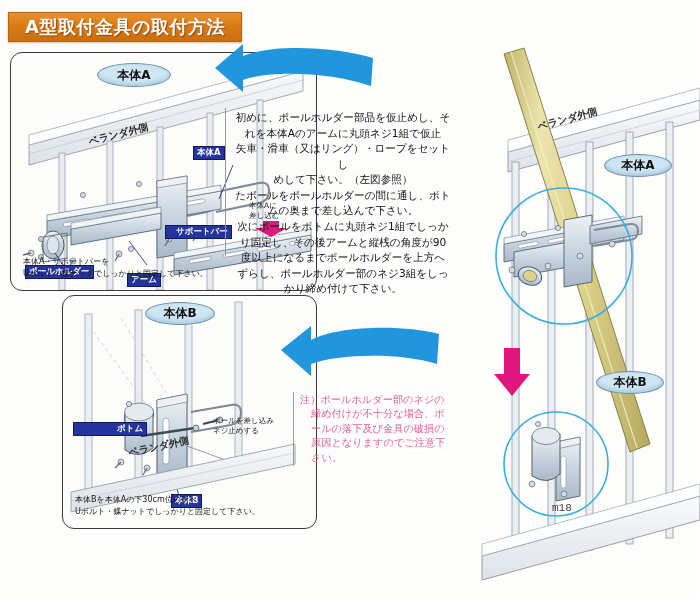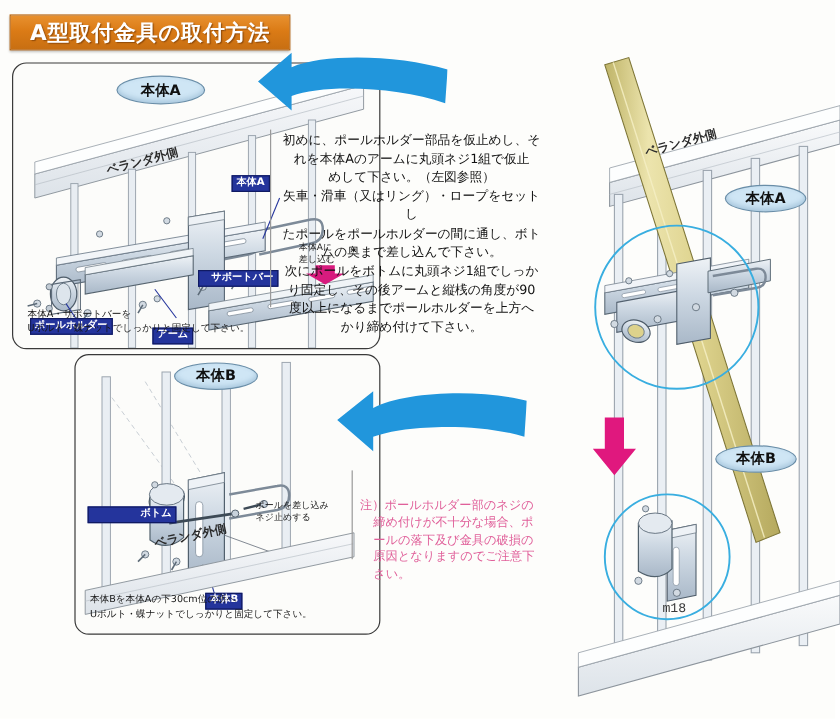--- a/index.html
+++ b/index.html
@@ -74,21 +74,21 @@
 
   
   .body-copy{
     position:absolute;left:232px;top:110px;width:222px;
     font-size:10.6px;line-height:1.47;color:#111111;
     text-align:center;
   }
   .body-copy p{margin:0;}
 
   .warn-copy{
-    position:absolute;left:300px;top:415px;width:162px;
+    position:absolute;left:300px;top:393px;width:162px;
     font-size:10.2px;line-height:1.42;color:#e0609a;
   }
   .warn-copy p{margin:0;text-indent:0;}
 
   
   .vrule{position:absolute;background:#9a9a9a;width:1px;}
 
   
   #right-scene{position:absolute;left:452px;top:44px;width:248px;height:555px;}
 
@@ -315,27 +315,28 @@
   <svg class="arrow-svg" style="left:279px;top:322px;width:160px;height:72px;" viewBox="0 0 160 72">
     <path d="M160 12 C122 2 58 4 32 18 L32 4 L2 28 L32 54 L32 42 C58 32 120 30 158 42 Z" fill="#2196dc"></path>
   </svg>
 
   <div class="vrule" style="left:225px;top:108px;height:148px;"></div>
   <div class="vrule" style="left:293px;top:392px;height:74px;"></div>
 
   <div class="body-copy">
     <p>初めに、ポールホルダー部品を仮止めし、そ</p>
     <p>れを本体Aのアームに丸頭ネジ1組で仮止</p>
+    <p>矢車・滑車（又はリング）・ロープをセットし</p>
     <p>めして下さい。（左図参照）</p>
-    <p>矢車・滑車（又はリング）・ロープをセットし</p>
     <p>たポールをポールホルダーの間に通し、ボト</p>
     <p>ムの奥まで差し込んで下さい。</p>
     <p>次にポールをボトムに丸頭ネジ1組でしっか</p>
     <p>り固定し、その後アームと縦桟の角度が90</p>
     <p>度以上になるまでポールホルダーを上方へ</p>
+    <p>ずらし、ポールホルダー部のネジ3組をしっ</p>
     <p>かり締め付けて下さい。</p>
   </div>
 
   <div class="warn-copy">
     <p>注）ポールホルダー部のネジの</p>
     <p style="padding-left:11px;">締め付けが不十分な場合、ポ</p>
     <p style="padding-left:11px;">ールの落下及び金具の破損の</p>
     <p style="padding-left:11px;">原因となりますのでご注意下</p>
     <p style="padding-left:11px;">さい。</p>
   </div>

